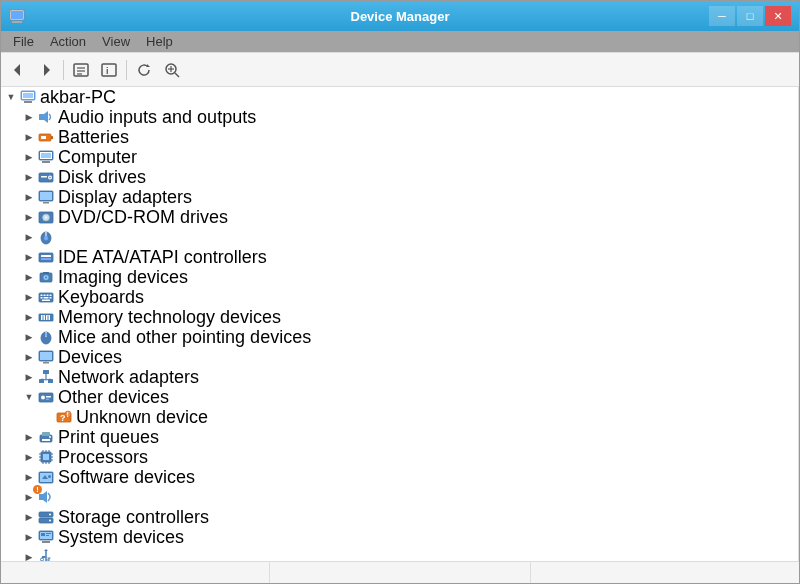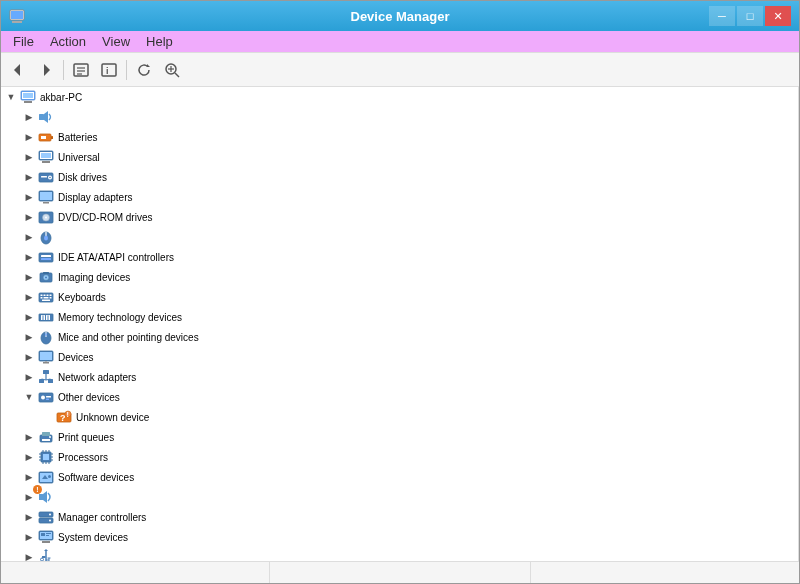--- a/index.html
+++ b/index.html
@@ -52,21 +52,21 @@
       cursor: pointer;
       font-size: 11px;
       display: flex;
       align-items: center;
       justify-content: center;
       background: rgba(255,255,255,0.2);
       color: white;
     }
     .title-btn.close { background: #e05050; }
     .menu-bar {
-      background: #f0abfc;
+      background: #a3a3a3;
       border-bottom: 1px solid #ddd;
       height: 22px;
       display: flex;
       align-items: center;
       padding: 0 4px;
       flex-shrink: 0;
     }
     .menu-item {
       padding: 2px 8px;
       cursor: pointer;
@@ -162,21 +162,21 @@
       width: 18px;
       height: 16px;
       display: flex;
       align-items: center;
       justify-content: center;
       flex-shrink: 0;
       font-size: 13px;
       margin-right: 3px;
     }
     .tree-label {
-      font-size: 10px;
+      font-size: 18px;
     }
 
     
     .icon-computer { color: #4a7eb5; }
     .icon-audio { color: #5b9bd5; }
 
     .icon-svg {
       width: 16px;
       height: 16px;
     }
@@ -270,20 +270,21 @@
 
       <div class="tree-item" style="padding-left:20px;">
         <span class="tree-toggle">▶</span>
         <span class="tree-icon icon-audio">
           <svg width="16" height="16" viewBox="0 0 16 16">
             <rect x="1" y="5" width="5" height="6" fill="#5b9bd5" rx="0.5"></rect>
             <polygon points="6,5 10,2 10,14 6,11" fill="#5b9bd5"></polygon>
             <path d="M11 5 Q14 8 11 11" fill="none" stroke="#5b9bd5" stroke-width="1.3"></path>
           </svg>
         </span>
+        <span class="tree-label">Audio inputs and outputs</span>
       </div>
 
       <div class="tree-item" style="padding-left:20px;">
         <span class="tree-toggle">▶</span>
         <span class="tree-icon">
           <svg width="16" height="16" viewBox="0 0 16 16">
             <rect x="1" y="5" width="12" height="7" rx="1" fill="#e87820" stroke="#c06010" stroke-width="0.8"></rect>
             <rect x="13" y="7" width="2" height="3" rx="0.5" fill="#c06010"></rect>
             <rect x="3" y="7" width="5" height="3" fill="#fff"></rect>
           </svg>
@@ -294,21 +295,21 @@
       <div class="tree-item" style="padding-left:20px;">
         <span class="tree-toggle">▶</span>
         <span class="tree-icon icon-computer">
           <svg width="16" height="16" viewBox="0 0 16 16">
             <rect x="1" y="2" width="14" height="9" rx="1" fill="#4a7eb5" stroke="#3a6e9e" stroke-width="0.8"></rect>
             <rect x="4" y="12" width="8" height="2" fill="#888"></rect>
             <rect x="2" y="3" width="12" height="7" fill="#fff"></rect>
             <rect x="3" y="4" width="10" height="5" fill="#9cf"></rect>
           </svg>
         </span>
-        <span class="tree-label">Universal</span>
+        <span class="tree-label">Computer</span>
       </div>
 
       <div class="tree-item" style="padding-left:20px;">
         <span class="tree-toggle">▶</span>
         <span class="tree-icon">
           <svg width="16" height="16" viewBox="0 0 16 16">
             <rect x="1" y="4" width="14" height="9" rx="1" fill="#4a7eb5" stroke="#3a6e9e" stroke-width="0.8"></rect>
             <circle cx="12" cy="8.5" r="2" fill="#fff"></circle>
             <circle cx="12" cy="8.5" r="0.8" fill="#4a7eb5"></circle>
             <rect x="3" y="7" width="6" height="1.5" fill="#fff" rx="0.5"></rect>
@@ -540,21 +541,21 @@
       <div class="tree-item" style="padding-left:20px;">
         <span class="tree-toggle">▶</span>
         <span class="tree-icon">
           <svg width="16" height="16" viewBox="0 0 16 16">
             <rect x="1" y="3" width="14" height="5" rx="1" fill="#4a7eb5" stroke="#3a6e9e" stroke-width="0.8"></rect>
             <rect x="1" y="9" width="14" height="5" rx="1" fill="#4a7eb5" stroke="#3a6e9e" stroke-width="0.8"></rect>
             <circle cx="12" cy="5.5" r="1" fill="#fff"></circle>
             <circle cx="12" cy="11.5" r="1" fill="#fff"></circle>
           </svg>
         </span>
-        <span class="tree-label">Manager controllers</span>
+        <span class="tree-label">Storage controllers</span>
       </div>
 
       <div class="tree-item" style="padding-left:20px;">
         <span class="tree-toggle">▶</span>
         <span class="tree-icon">
           <svg width="16" height="16" viewBox="0 0 16 16">
             <rect x="1" y="2" width="14" height="9" rx="1" fill="#4a7eb5" stroke="#3a6e9e" stroke-width="0.8"></rect>
             <rect x="4" y="12" width="8" height="2" fill="#888"></rect>
             <rect x="2" y="3" width="12" height="7" fill="#9cf"></rect>
             <rect x="3" y="4" width="4" height="3" fill="#4a7eb5" rx="0.3"></rect>

